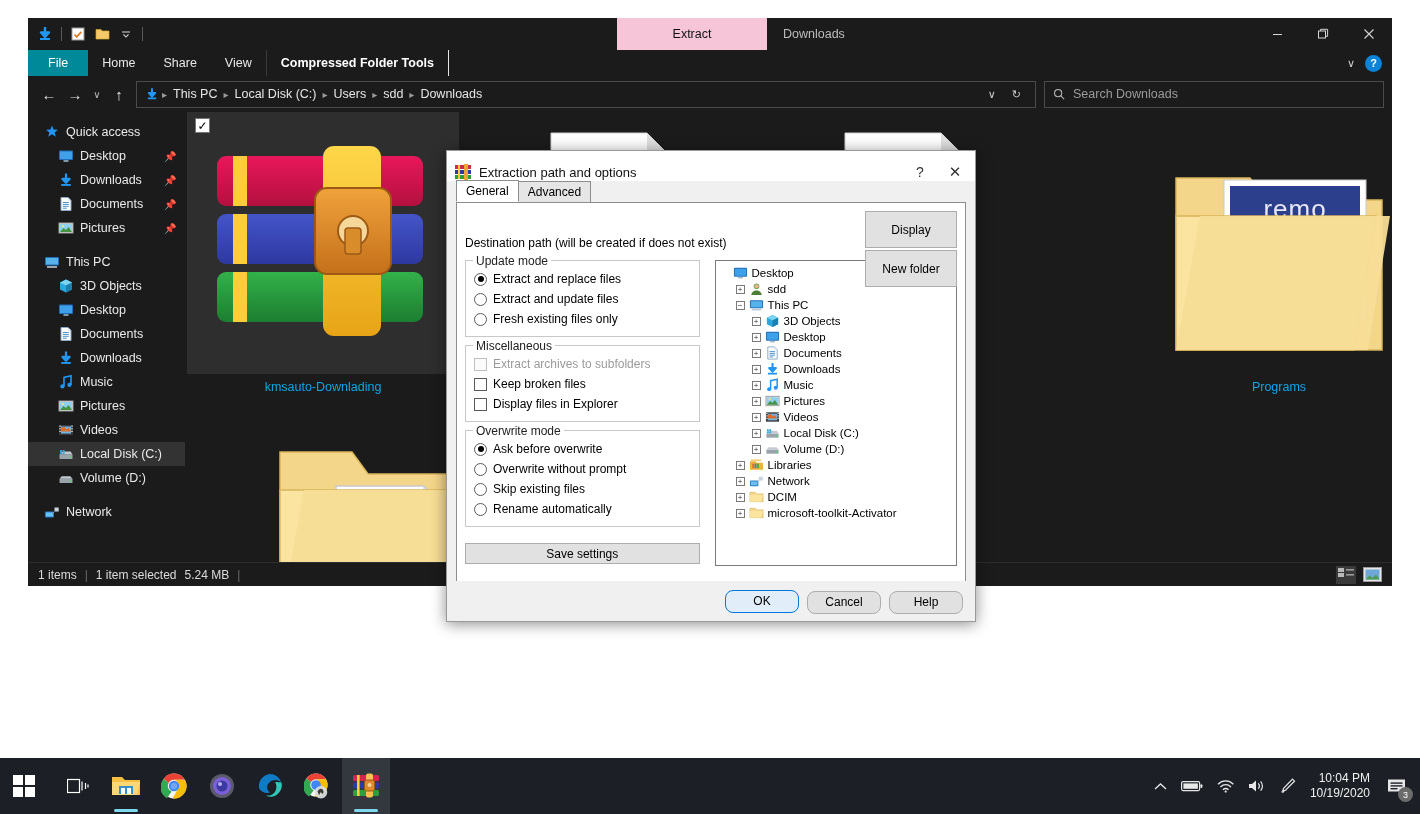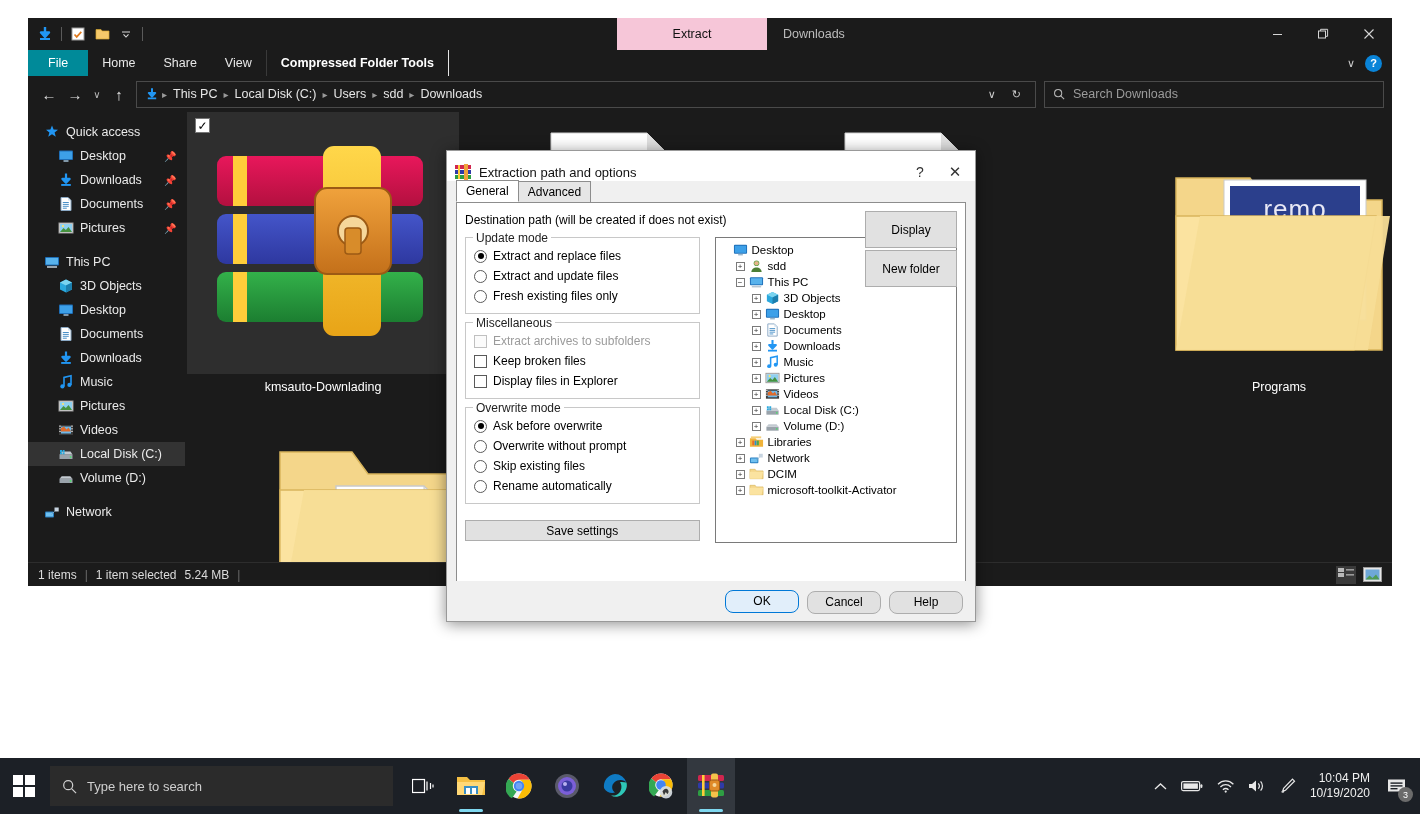--- a/index.html
+++ b/index.html
@@ -79,21 +79,21 @@
   .nav-item.sel { background:#333333; }
   .nav-label { white-space:nowrap; overflow:hidden; }
   .pin { margin-left:auto; margin-right:8px; color:#8a8a8a; font-size:10px; }
   .nav-gap { height:10px; }
   .nico { width:16px; height:16px; flex:0 0 16px; }
 
   .content { flex:1; background:#1b1b1b; position:relative; overflow:hidden; }
 
   .tile { position:absolute; width:272px; text-align:center; }
   .tile .thumb { height:250px; display:flex; align-items:flex-end; justify-content:center; position:relative;}
-  .tile .cap { color:#ffffff; font-size:12.5px; margin-top:6px; white-space:nowrap;}
+  .tile .cap { color:#0ea5e9; font-size:12.5px; margin-top:6px; white-space:nowrap;}
   .tile.selected .thumbwrap { background:#2e2e2e; }
   .selbox {
     position:absolute; left:8px; top:6px; width:15px; height:15px;
     background:#fff; border:1px solid #767676; display:flex;
     align-items:center; justify-content:center; font-size:12px; color:#000;
   }
 
   
   .statusbar {
     height:24px; background:#1b1b1b; border-top:1px solid #2d2d2d;
@@ -602,21 +602,21 @@
       <span class="dlg-tbtn x">✕</span>
     </div>
 
     <div class="dlg-body">
       <div class="tabs">
         <div class="dtab active">General</div>
         <div class="dtab">Advanced</div>
       </div>
 
       <div class="panel">
-        <div style="width:396px;">
+        <div style="width:396px;margin-top:23px;">
           <div class="destlabel">Destination path (will be created if does not exist)</div>
         </div>
         <div class="sidebtns">
           <div class="btn">Display</div>
           <div class="btn">New folder</div>
         </div>
 
         <div class="cols">
           <div class="leftcol">
             <div class="group">
@@ -891,27 +891,20 @@
 
   <div class="taskbar">
     <div class="startbtn">
       <svg width="22" height="22" viewBox="0 0 22 22">
           <rect x="0" y="0" width="10" height="10" fill="#fff"></rect>
           <rect x="12" y="0" width="10" height="10" fill="#fff"></rect>
           <rect x="0" y="12" width="10" height="10" fill="#fff"></rect>
           <rect x="12" y="12" width="10" height="10" fill="#fff"></rect>
         </svg>
     </div>
-    <div class="tsearch">
-      <svg width="15" height="15" viewBox="0 0 16 16">
-          <circle cx="6.6" cy="6.6" r="4.8" fill="none" stroke="#d0d0d0" stroke-width="1.3"></circle>
-          <path d="M10.2 10.2L15 15" stroke="#d0d0d0" stroke-width="1.3"></path>
-        </svg>
-      <span class="tsearch-ph">Type here to search</span>
-    </div>
     <div class="tbicons">
       <div class="tbi">
         <svg width="22" height="20" viewBox="0 0 22 20">
             <rect x="0.5" y="3.5" width="12" height="13" fill="none" stroke="#fff" stroke-width="1.2"></rect>
             <path d="M15 5.5v9M18.5 7v6M21 8.5v3" stroke="#fff" stroke-width="1.2"></path>
           </svg>
       </div>
       <div class="tbi">
         <svg width="30" height="25" viewBox="0 0 30 25">
             <path d="M1 3h10l3 3h15v15H1z" fill="#f5c044"></path>

